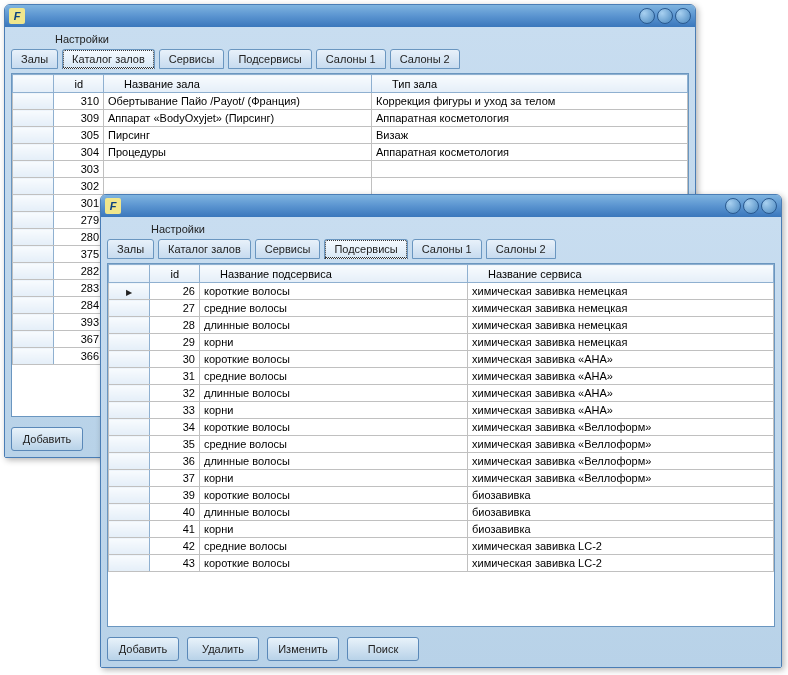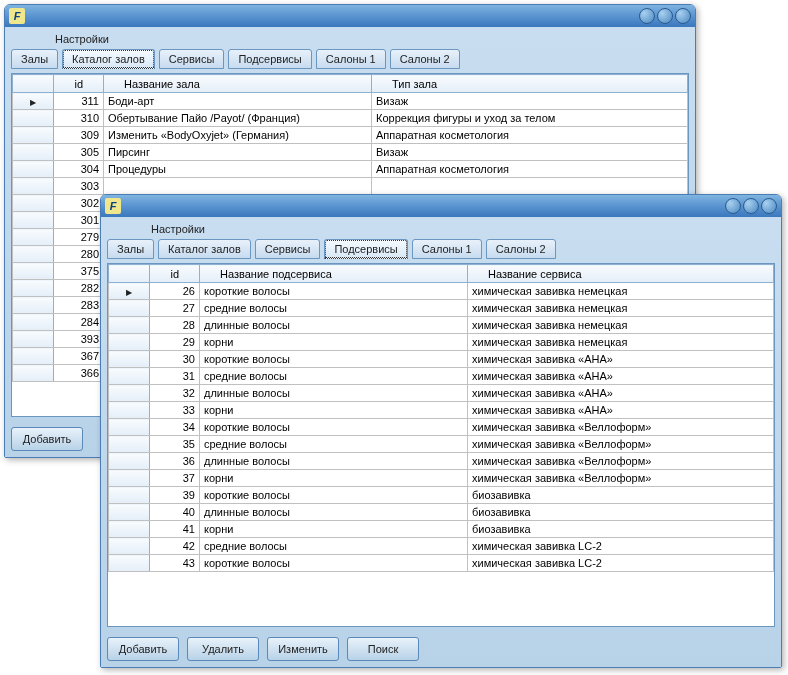--- a/index.html
+++ b/index.html
@@ -182,36 +182,30 @@
         <table class="grid" id="grid-back">
           <thead>
               <tr>
             <th class="sel-col"></th>
             <th class="id-col">id</th>
             <th class="col-name-back">Название зала</th>
             <th>Тип зала</th>
           </tr>
             </thead>
           <tbody id="tbody-back">
-              <tr class="current">
-                <td class="sel-col"></td>
-                <td class="id-col">311</td>
-                <td class="col-name-back">Боди-арт</td>
-                <td>Визаж</td>
-              </tr>
               <tr>
                 <td class="sel-col"></td>
                 <td class="id-col">310</td>
                 <td class="col-name-back">Обертывание Пайо /Payot/ (Франция)</td>
                 <td>Коррекция фигуры и уход за телом</td>
               </tr>
               <tr>
                 <td class="sel-col"></td>
                 <td class="id-col">309</td>
-                <td class="col-name-back">Изменить «BodyOxyjet» (Германия)</td>
+                <td class="col-name-back">Аппарат «BodyOxyjet» (Пирсинг)</td>
                 <td>Аппаратная косметология</td>
               </tr>
               <tr>
                 <td class="sel-col"></td>
                 <td class="id-col">305</td>
                 <td class="col-name-back">Пирсинг</td>
                 <td>Визаж</td>
               </tr>
               <tr>
                 <td class="sel-col"></td>

